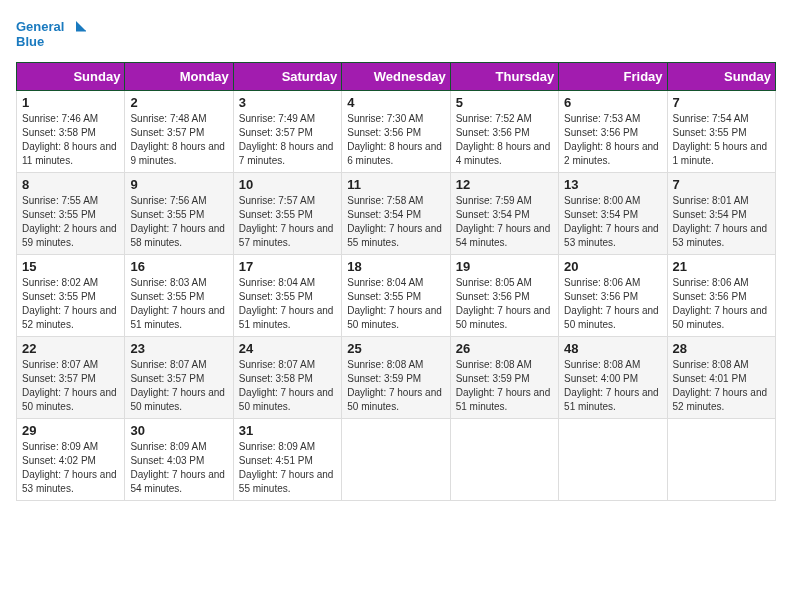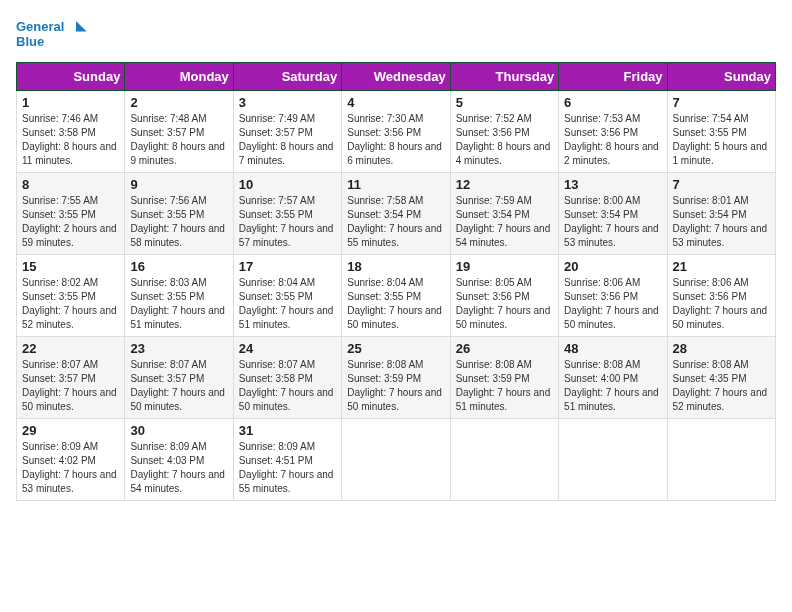--- a/index.html
+++ b/index.html
@@ -326,21 +326,21 @@
         <div class="day-info">
           <span>Sunrise: 8:08 AM</span><br>
           <span>Sunset: 4:00 PM</span><br>
           <span>Daylight: 7 hours and 51 minutes.</span>
         </div>
       </td>
         <td>
         <span class="day-number">28</span>
         <div class="day-info">
           <span>Sunrise: 8:08 AM</span><br>
-          <span>Sunset: 4:35 PM</span><br>
+          <span>Sunset: 4:01 PM</span><br>
           <span>Daylight: 7 hours and 52 minutes.</span>
         </div>
       </td>
       </tr>
       <tr>
         <td>
         <span class="day-number">29</span>
         <div class="day-info">
           <span>Sunrise: 8:09 AM</span><br>
           <span>Sunset: 4:02 PM</span><br>

